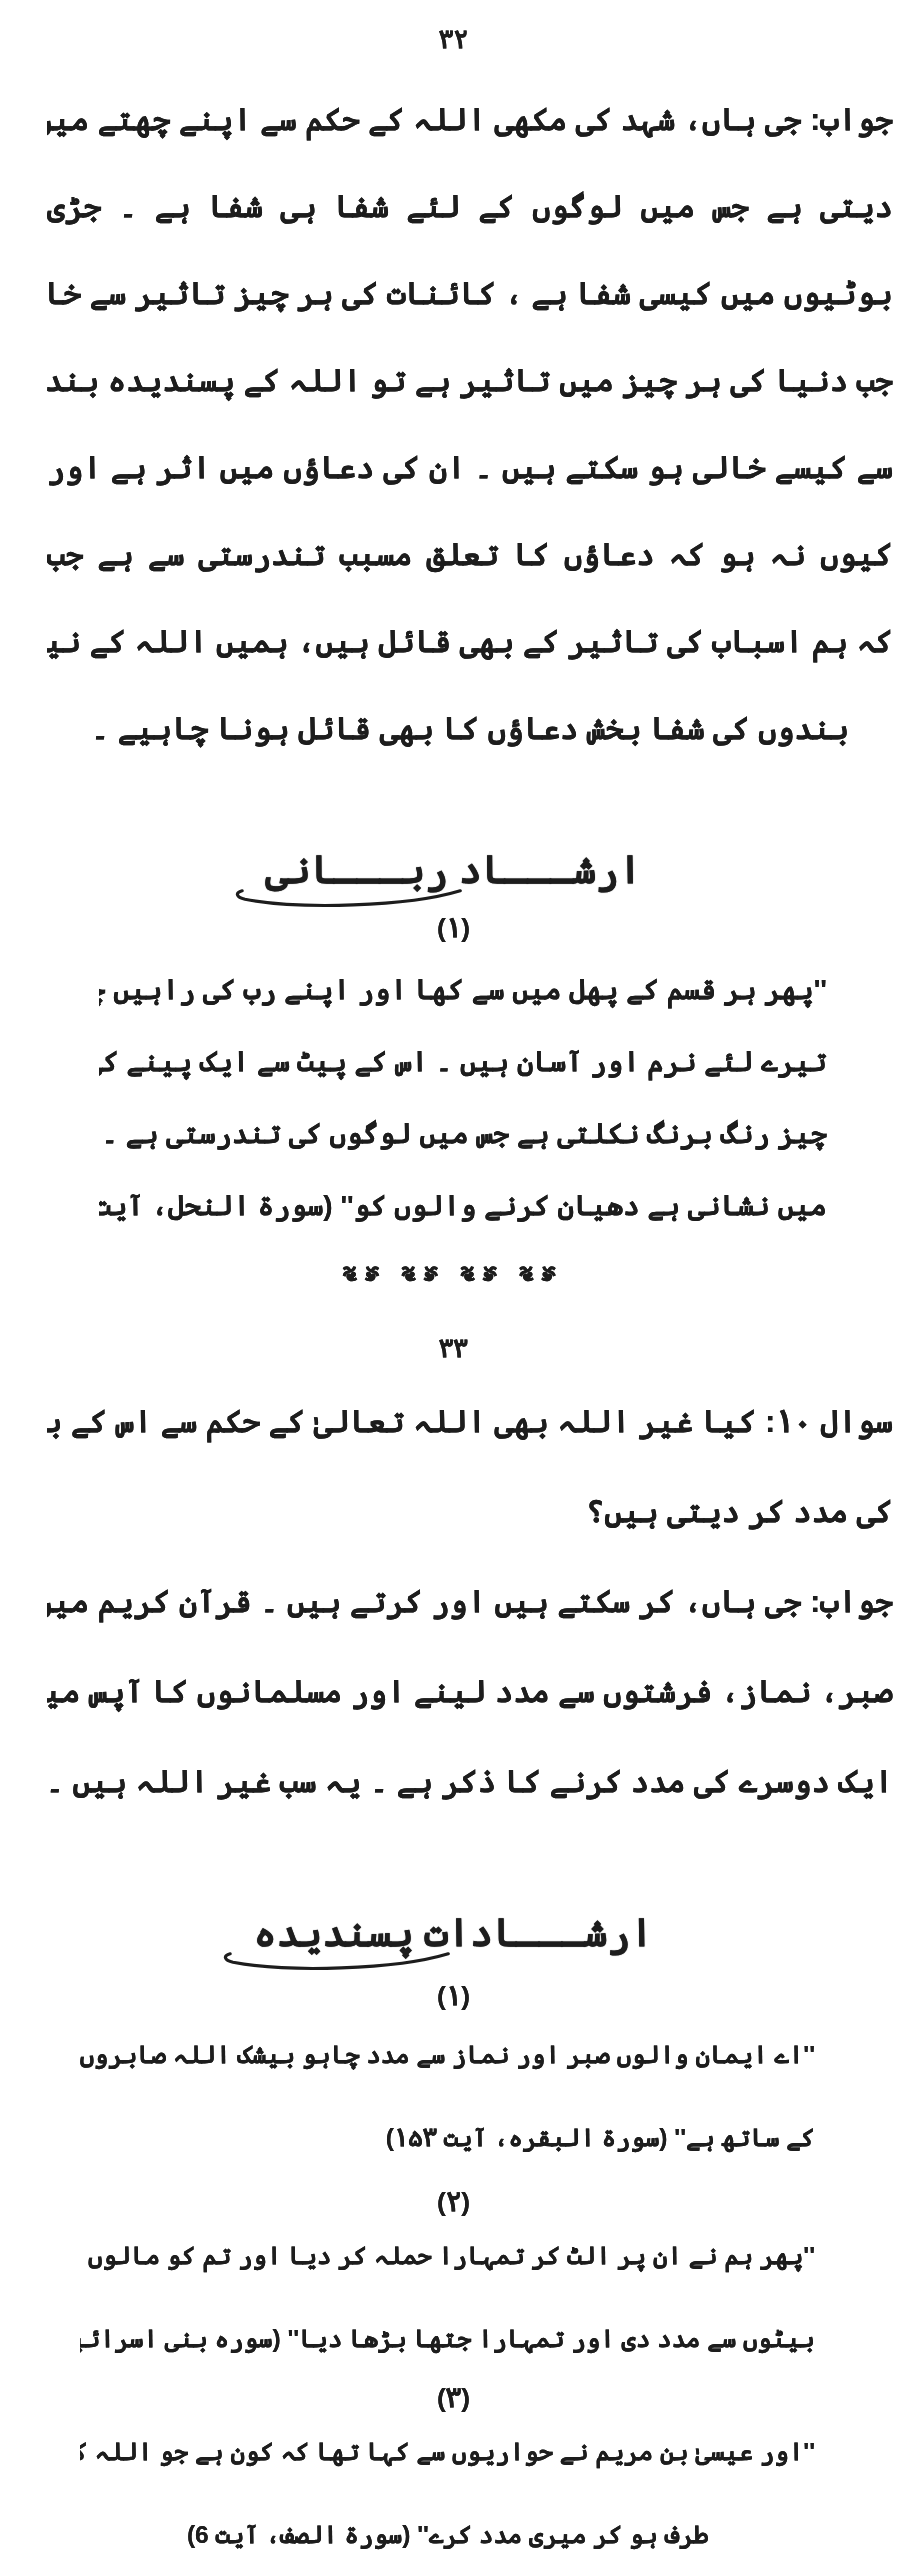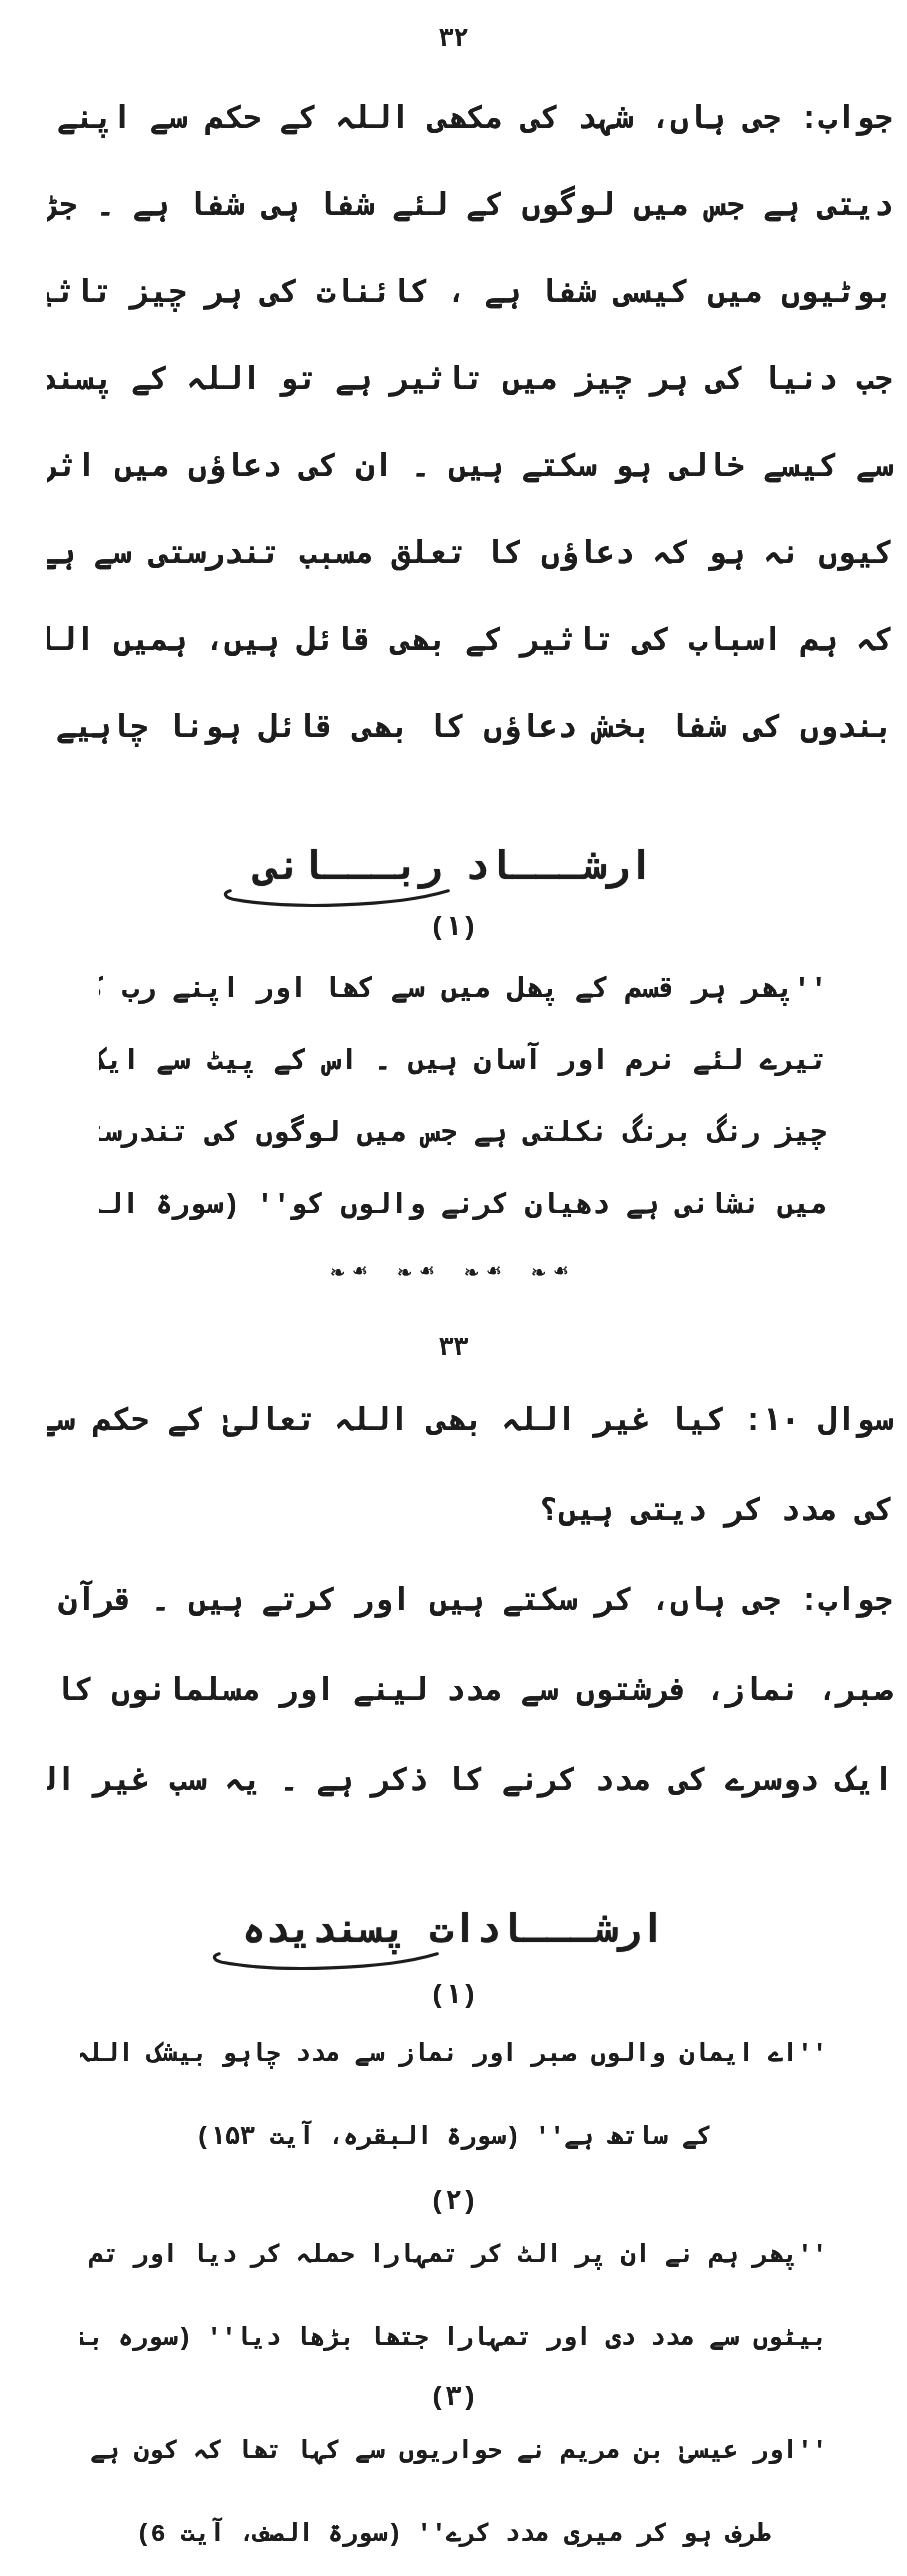--- a/index.html
+++ b/index.html
@@ -7,21 +7,21 @@
     --ink:#1d1d1d;
   }
   html,body{margin:0;padding:0;background:var(--paper);}
   .page{
     position:relative;
     width:907px;height:2576px;
     background:var(--paper);
     overflow:hidden;
     direction:rtl;
     color:var(--ink);
-    font-family:Liberation Mono, monospace;
+    font-family:Liberation Sans, sans-serif;
     font-weight:bold;
   }
   .line{
     white-space:nowrap;
     overflow:hidden;
     text-shadow:0 0 0.6px var(--ink);
   }
   .jl{text-align:justify;text-align-last:justify;}
   .cl{text-align:center;}
   .rl{text-align:right;}
@@ -68,22 +68,22 @@
     position:absolute;top:1256px;left:0;right:0;
     text-align:center;
     font-size:23px;line-height:34px;
     letter-spacing:8.5px;
     text-shadow:0 0 0.6px var(--ink);
   }
 
   #p33-block{position:absolute;top:1377px;right:14px;left:47px;}
   #p33-block .line{font-size:31px;line-height:90px;height:90px;}
 
-  .quote-s{position:absolute;right:80px;left:80px;}
-  .quote-s .line{font-size:24.6px;line-height:83px;height:83px;text-align:center;}
+  .quote-s{position:absolute;right:92px;left:80px;}
+  .quote-s .line{font-size:24.6px;line-height:83px;height:83px;}
   #quote21{top:2013px;}
   #quote22{top:2214px;}
   #quote23{top:2410px;}
 </style>
 </head>
 <body>
 
 <div class="page">
 
   <div id="pn32" class="pagenum">۳۲</div>

